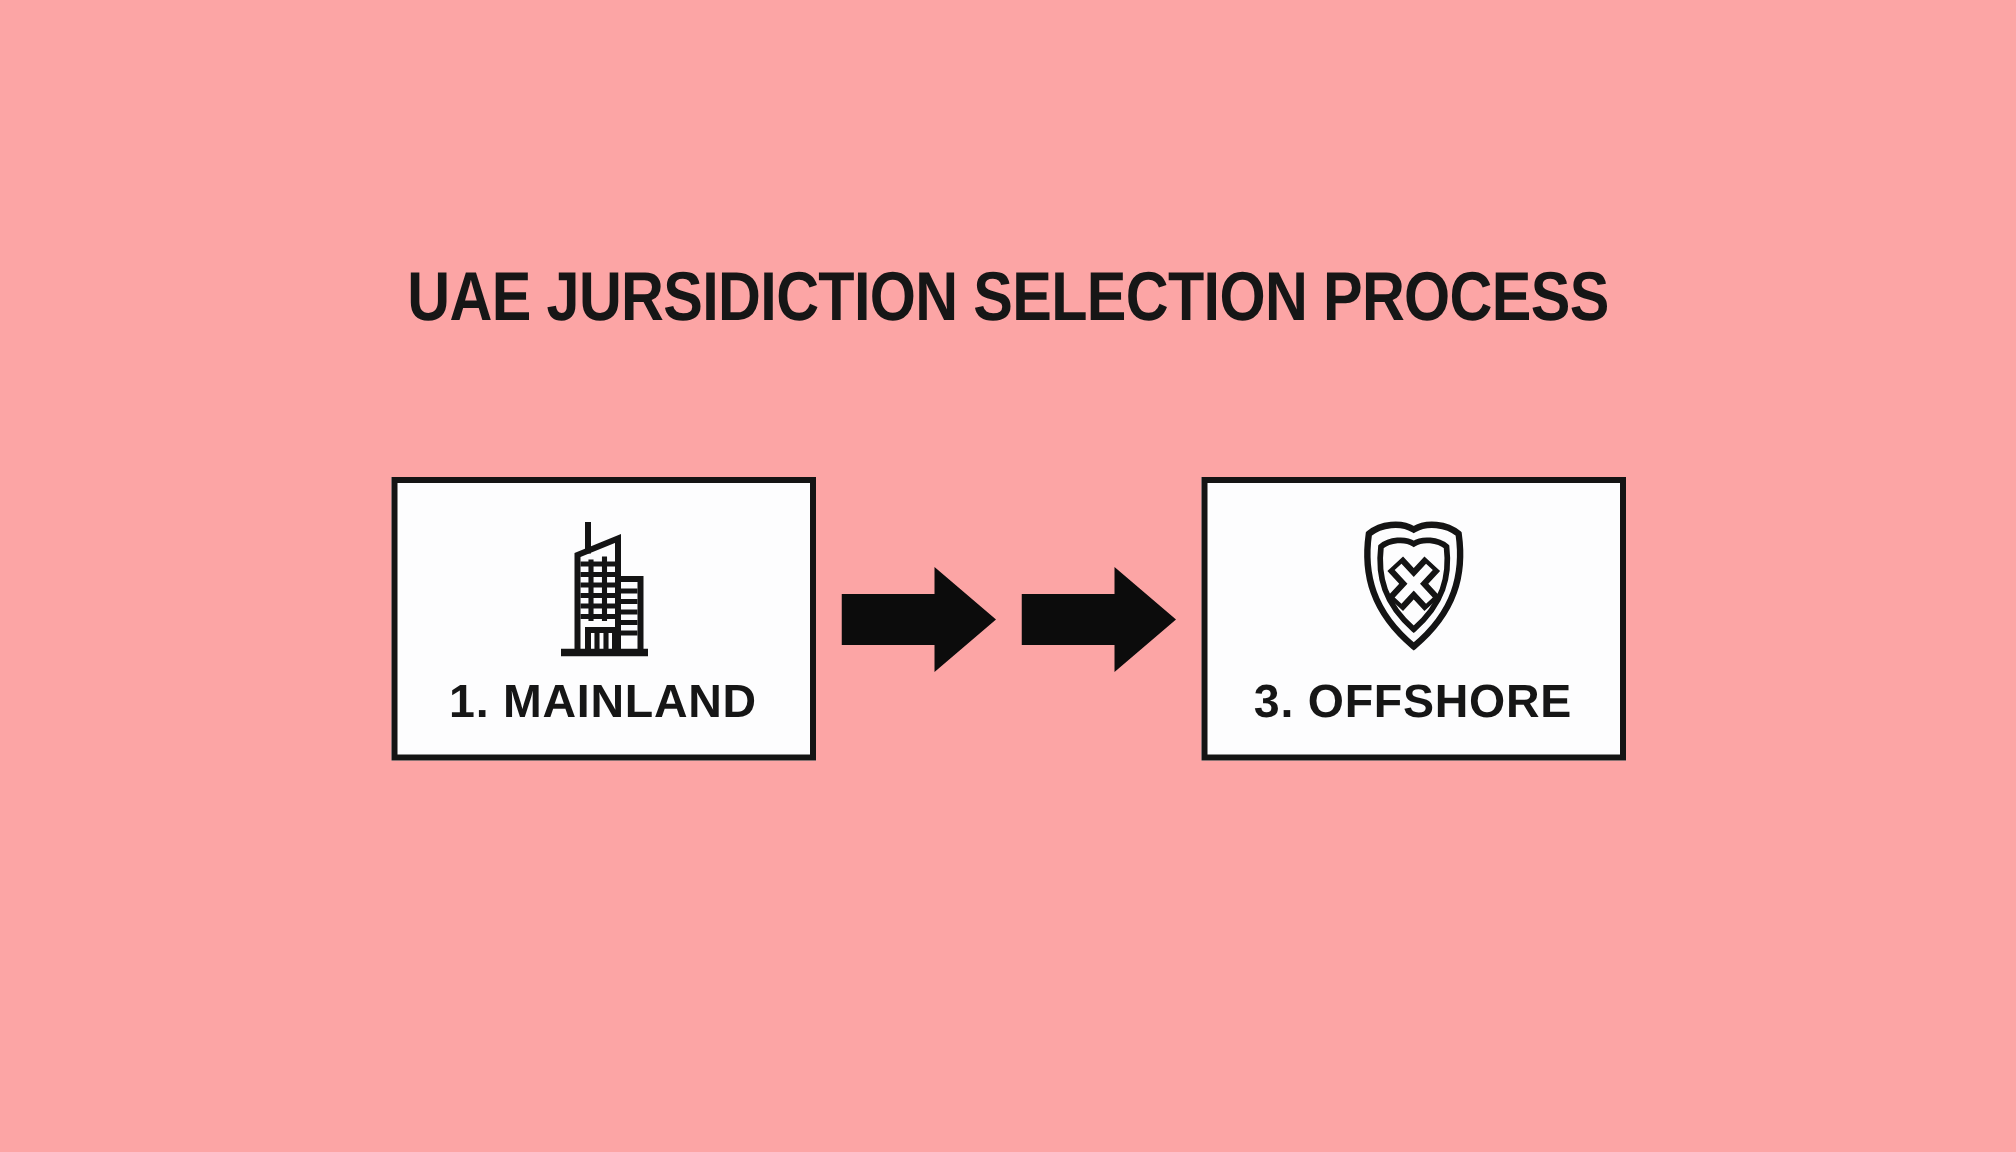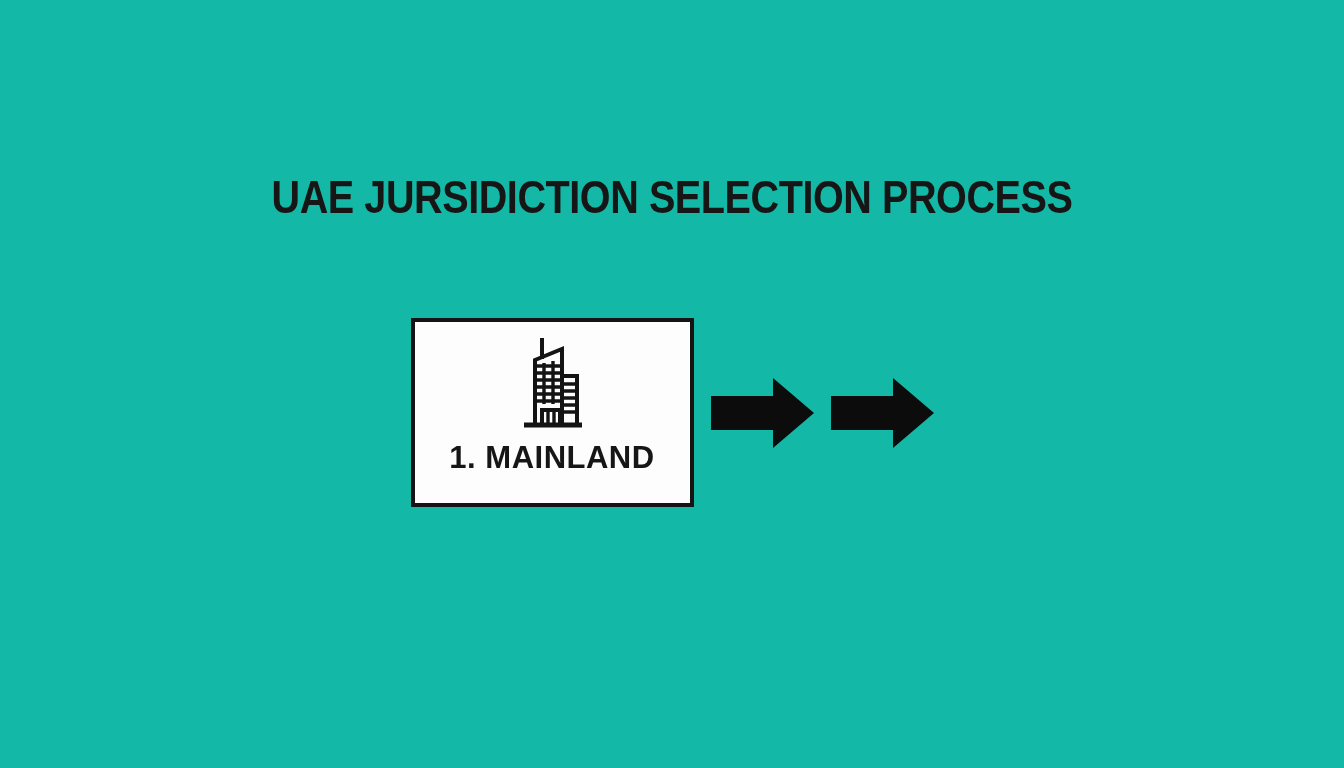--- a/index.html
+++ b/index.html
@@ -8,21 +8,21 @@
     width: 1344px;
     height: 768px;
     background: #fcfdfd;
     font-family: "Liberation Sans", sans-serif;
     overflow: hidden;
   }
   .canvas {
     position: relative;
     width: 1344px;
     height: 768px;
-    background: #14b8a6;
+    background: #fca5a5;
   }
   .title {
     position: absolute;
     top: 174px;
     left: 0;
     width: 100%;
     margin: 0;
     text-align: center;
     font-size: 46px;
     line-height: 1;
@@ -45,21 +45,21 @@
   }
   .step-box {
     width: 283px;
     height: 189px;
     box-sizing: border-box;
     border: 4px solid #141414;
     background: #fdfdfe;
     display: flex;
     flex-direction: column;
     align-items: center;
-    padding-top: 8px;
+    padding-top: 18px;
   }
   .icon-wrap {
     height: 104px;
     display: flex;
     align-items: center;
     justify-content: center;
   }
   .icon-wrap svg { display: block; }
   .step-label {
     margin-top: 6px;
@@ -111,15 +111,29 @@
       </svg>
     </div>
 
 
     <div class="arrow">
       <svg width="103" height="76" viewBox="0 0 103 76">
         <polygon points="0,21 62,21 62,3 103,38 62,73 62,55 0,55" fill="#0c0c0c"></polygon>
       </svg>
     </div>
 
+    <div class="step-box">
+      <div class="icon-wrap">
+        <svg width="95" height="100" viewBox="0 0 100 100" fill="none">
+
+          <path d="M50 9 C41 3.5 27 5 18.5 12 C14.5 40 21 67 50 91 C79 67 85.5 40 81.5 12 C73 5 59 3.5 50 9 Z" stroke="#141414" stroke-width="4.5"></path>
+
+          <path d="M50 19 C44 15 33 16 27 21 C24.5 42 29.5 61 50 79 C70.5 61 75.5 42 73 21 C67 16 56 15 50 19 Z" stroke="#141414" stroke-width="4"></path>
+
+          <path d="M37 33 L63 61 M63 33 L37 61" stroke="#141414" stroke-width="15"></path>
+          <path d="M39 35.2 L61 58.8 M61 35.2 L39 58.8" stroke="#fdfdfe" stroke-width="6.5"></path>
+        </svg>
+      </div>
+      <div class="step-label">3. OFFSHORE</div>
+    </div>
 
   </div>
 </div>
 
 </body></html>

